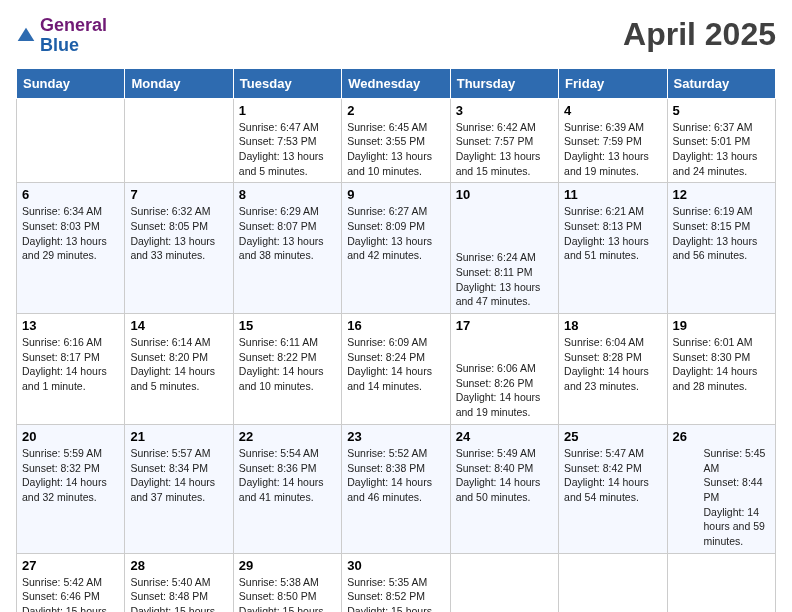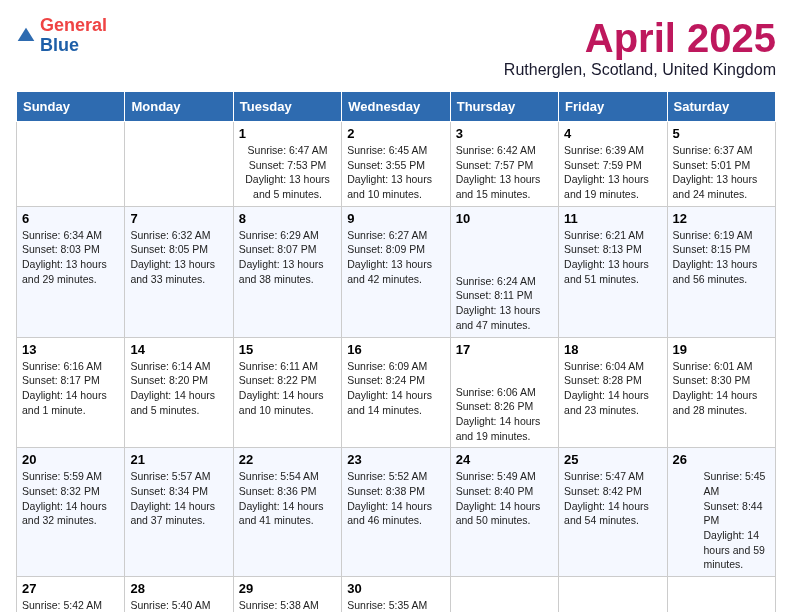--- a/index.html
+++ b/index.html
@@ -22,38 +22,38 @@
       gap: 4px;
     }
     .logo-text {
       display: flex;
       flex-direction: column;
       line-height: 1.1;
     }
     .logo-general {
       font-size: 18px;
       font-weight: bold;
-      color: #ef4444;
+      color: #701a75;
     }
     .logo-blue {
       font-size: 18px;
       font-weight: bold;
       color: #1e5fa8;
     }
     .logo-icon {
       width: 20px;
       height: 20px;
     }
     .title-area {
       text-align: right;
     }
     .main-title {
-      font-size: 40px;
-      font-weight: bold;
-      color: #be185d;
+      font-size: 32px;
+      font-weight: bold;
+      color: #404040;
     }
     .subtitle {
       font-size: 16px;
       color: #1a1a2e;
     }
     table {
       width: 100%;
       border-collapse: collapse;
       font-size: 11px;
     }
@@ -106,21 +106,20 @@
     <svg class="logo-icon" viewBox="0 0 24 24">
       <polygon points="12,2 22,18 2,18" fill="#2e6bb0"></polygon>
     </svg>
     <div class="logo-text">
       <span class="logo-general">General</span>
       <span class="logo-blue">Blue</span>
     </div>
   </div>
   <div class="title-area">
     <div class="main-title">April 2025</div>
-    <div class="subtitle">Rutherglen, Scotland, United Kingdom</div>
   </div>
 </div>
 
 <table>
   <thead>
     <tr>
     <th class="day-header">Sunday</th>
         <th class="day-header">Monday</th>
         <th class="day-header">Tuesday</th>
         <th class="day-header">Wednesday</th>
@@ -128,21 +127,21 @@
         <th class="day-header">Friday</th>
         <th class="day-header">Saturday</th>
       </tr>
   </thead>
   <tbody id="calendar-body">
   <tr>
         <td class="empty-cell"></td>
         <td class="empty-cell"></td>
         <td>
           <span class="date-num">1</span>
-          <div class="cell-info" style="white-space: pre-line; text-align: center;">Sunrise: 6:47 AM
+          <div class="cell-info" style="white-space: pre-line;">Sunrise: 6:47 AM
 Sunset: 7:53 PM
 Daylight: 13 hours and 5 minutes.</div>
         </td>
         <td>
           <span class="date-num">2</span>
           <div class="cell-info" style="white-space: pre-line;">Sunrise: 6:45 AM
 Sunset: 3:55 PM
 Daylight: 13 hours and 10 minutes.</div>
         </td>
         <td>

